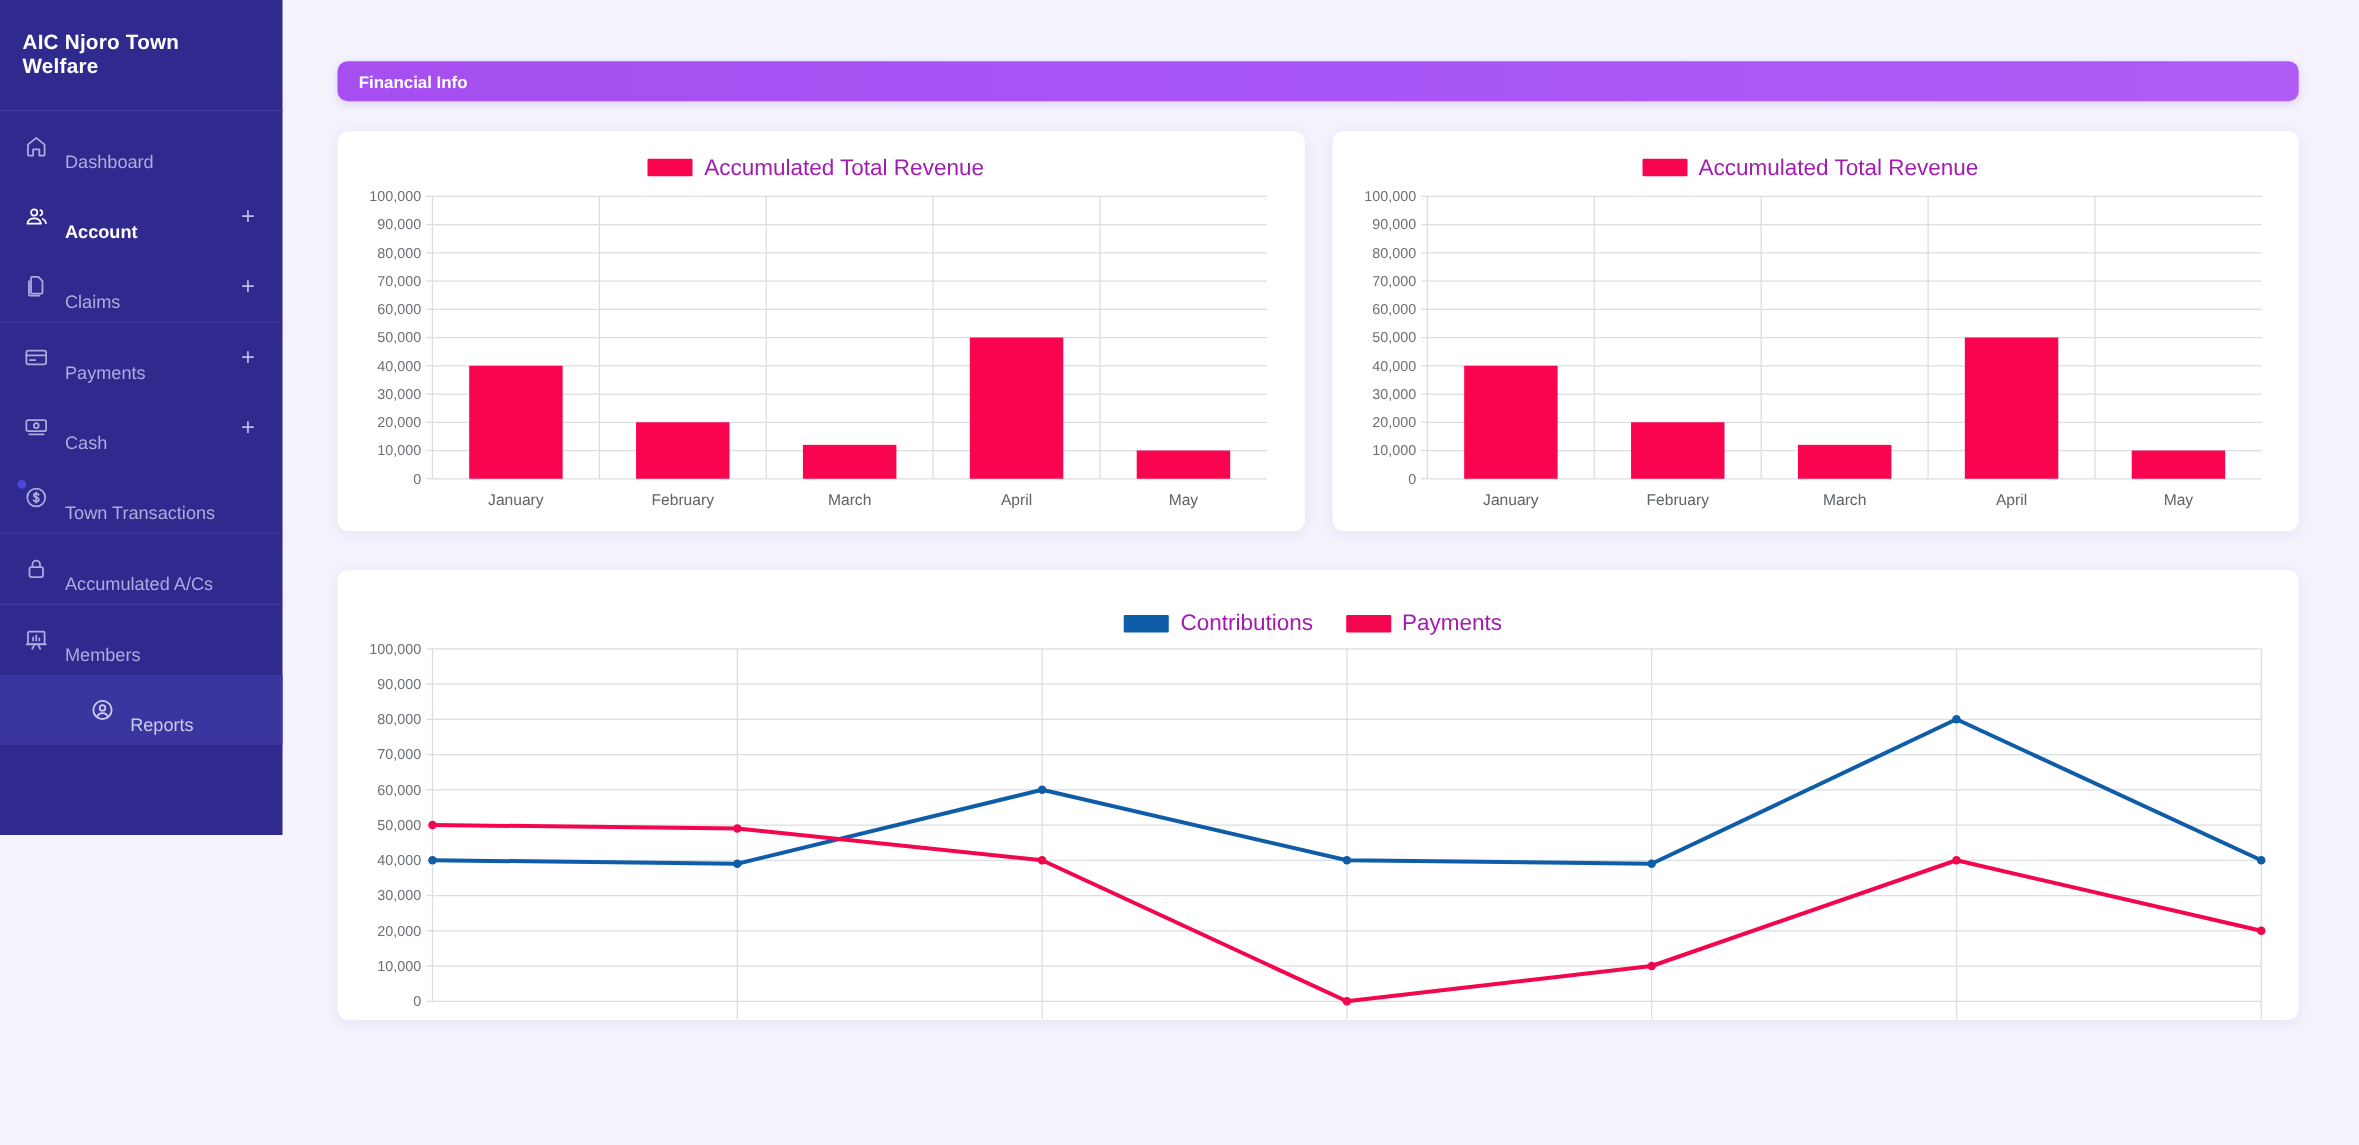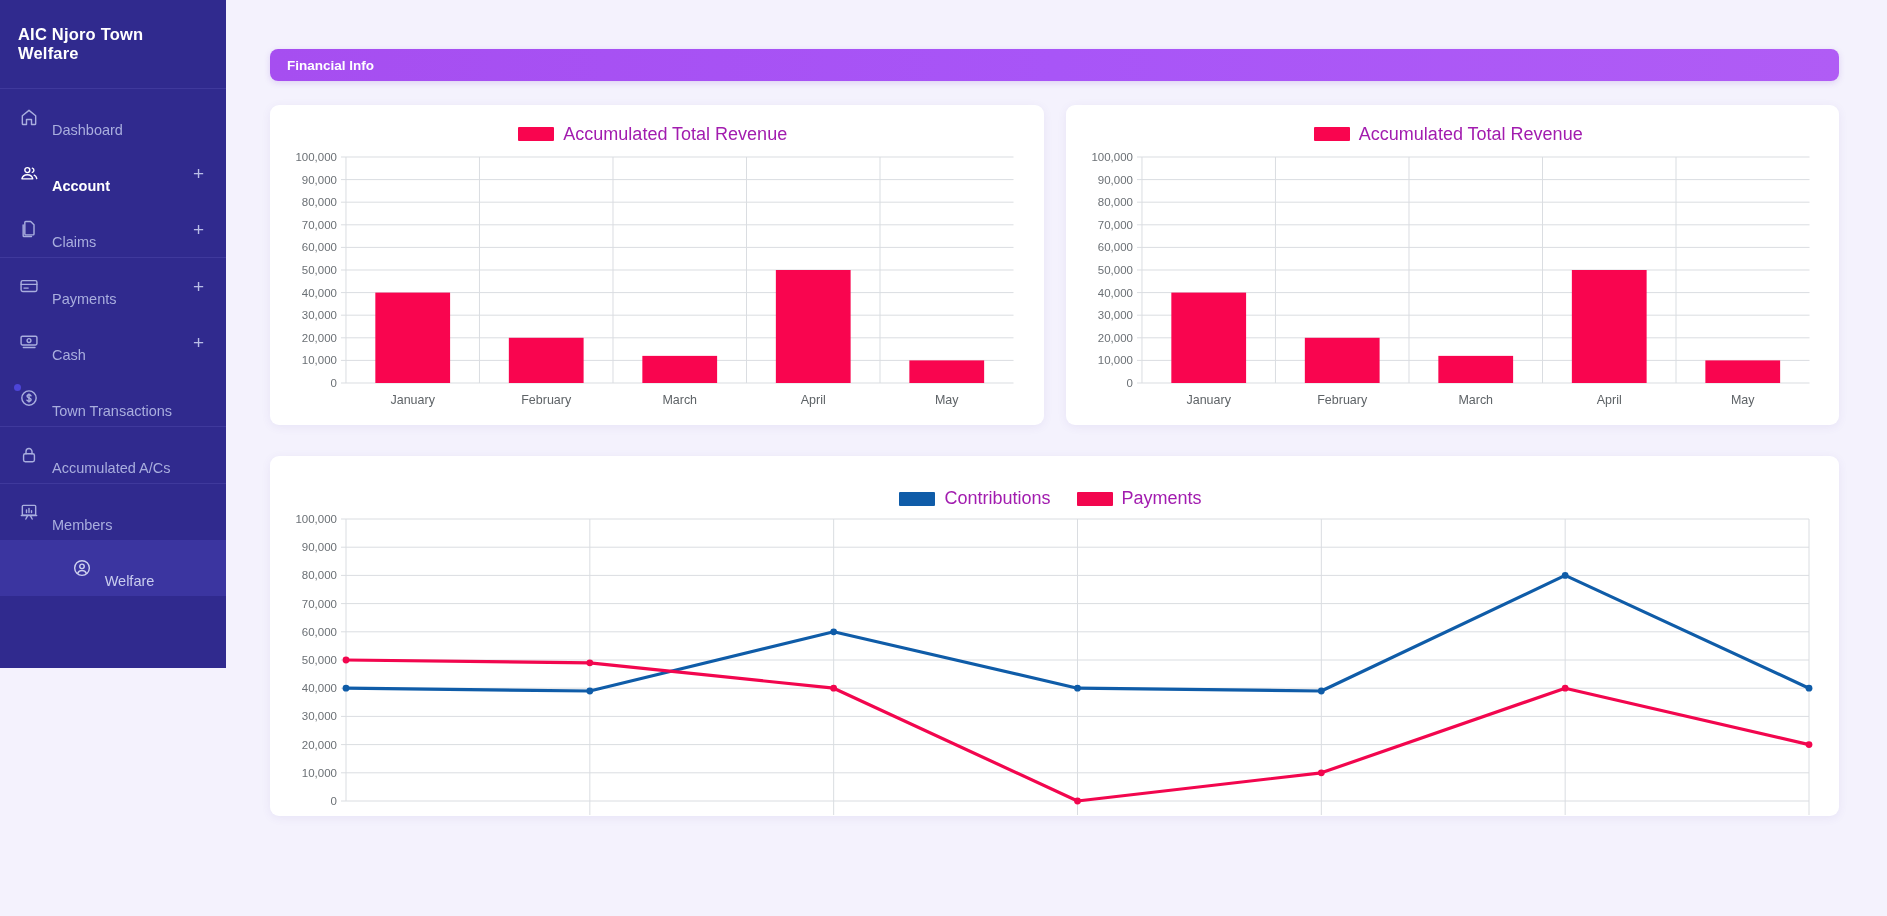--- a/index.html
+++ b/index.html
@@ -188,21 +188,21 @@
           <span class="nav-label">Members</span>
         </div>
         <div class="nav-item active center">
           <span class="nav-icon">
             <svg viewBox="0 0 24 24" fill="none" stroke="currentColor" stroke-width="1.7" stroke-linecap="round" stroke-linejoin="round">
               <circle cx="12" cy="12" r="8.8"></circle>
               <circle cx="12" cy="10" r="2.7"></circle>
               <path d="M6.8 18.4c1-2.2 2.9-3.3 5.2-3.3s4.2 1.1 5.2 3.3"></path>
             </svg>
           </span>
-          <span class="nav-label">Welfare</span>
+          <span class="nav-label">Reports</span>
         </div>
       </nav>
   </aside>
 
   <main class="main">
 
     <div class="page-header">
       <span>Financial Info</span>
     </div>
 

